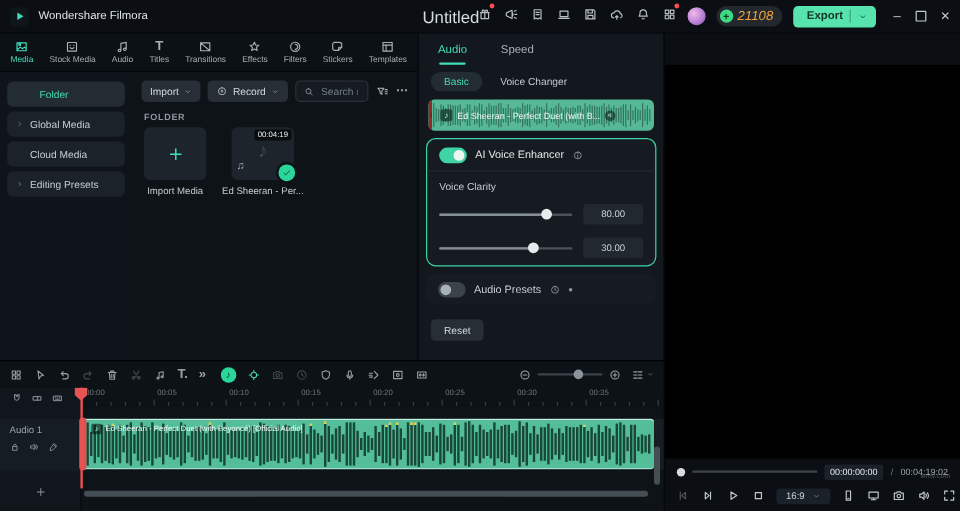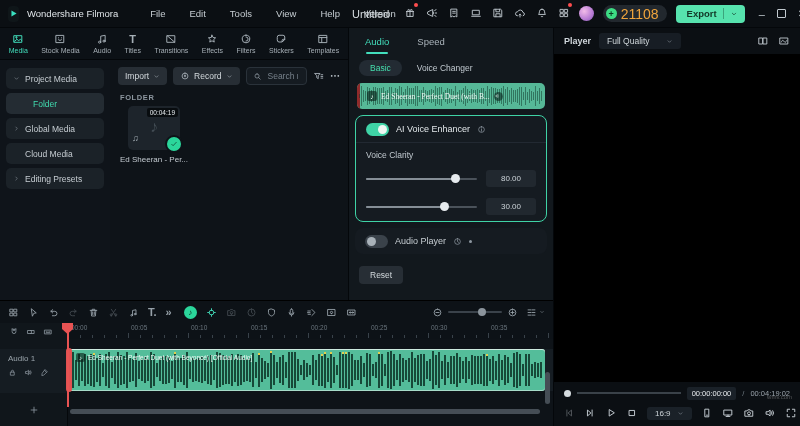--- a/index.html
+++ b/index.html
@@ -13,30 +13,30 @@
   .dim{opacity:.38;}
   .teal{color:#42debc;}
   
   #titlebar{position:absolute;left:0;top:0;width:800px;height:28px;background:#0b0f13;
             border-bottom:1px solid #04070a;display:flex;align-items:center;padding:0 8px;box-sizing:border-box;gap:8px;}
   #logo{width:16px;height:16px;border-radius:4px;background:#0f1619;display:flex;align-items:center;justify-content:center;}
   #logo svg{width:11px;height:11px;}
   .brand{font-size:9.5px;color:#e0e5e9;white-space:nowrap;}
   #menus{display:flex;gap:24px;margin-left:24px;font-size:9.5px;color:#c6cdd2;}
   #menus span{cursor:default;}
-  .tb-title{position:absolute;left:352px;top:0;height:44px;line-height:28px;font-size:11px;color:#d6dce0;}
+  .tb-title{position:absolute;left:352px;top:0;height:44px;line-height:28px;font-size:14px;color:#d6dce0;}
   .tb-right{margin-left:auto;display:flex;align-items:center;gap:9px;}
   .tb-ic{position:relative;color:#b8c0c6;}
   .badge{position:absolute;top:-2px;right:-2px;width:4px;height:4px;border-radius:50%;background:#ff4d4f;}
   .avatar{width:15px;height:15px;border-radius:50%;
           background:radial-gradient(circle at 35% 35%,#f2bbe8,#b77bd4 60%,#7e57ad);}
   .coin-pill{display:flex;align-items:center;gap:4px;background:#22282e;border-radius:9px;height:17px;padding:0 8px 0 3px;}
   .coin-ic{width:11px;height:11px;border-radius:50%;background:#3ddc84;color:#0b3a22;font-size:9px;font-weight:bold;
            display:flex;align-items:center;justify-content:center;}
-  .coin-num{font-size:14px;color:#f0a43c;}
+  .coin-num{font-size:11px;color:#f0a43c;font-style:italic;}
   .export-btn{display:flex;align-items:center;gap:6px;background:#57e3ae;border:0;border-radius:4px;height:18px;
               padding:0 7px 0 11px;color:#113625;font-size:9.5px;font-weight:bold;font-family:inherit;}
   .export-sep{width:1px;height:11px;background:rgba(10,45,32,.35);}
   .export-btn .ic{font-size:8px;color:#113625;}
   .win-btns{display:flex;align-items:center;gap:12px;margin-left:5px;color:#c2cad0;}
   .win-min{font-size:11px;}
   .win-max{width:7px;height:7px;border:1px solid #c2cad0;border-radius:1px;}
   .win-close{font-size:10px;}
   
   #left-tabs{position:absolute;left:0;top:28px;width:348px;height:32px;background:#0c1116;border-bottom:1px solid #04070a;
@@ -89,21 +89,21 @@
   .ptab.active{color:#42debc;}
   .ptab.active::after{content:"";position:absolute;left:1px;right:1px;bottom:-7px;height:2px;background:#42debc;border-radius:1px;}
   .props-subtabs{display:flex;align-items:center;gap:15px;padding:5px 0 5px 10px;}
   .pill{background:#232b33;color:#45dfae;border-radius:9px;padding:3px 11px;font-size:8.5px;}
   .subtab{font-size:8.5px;color:#c2cad0;}
   .clip-strip{position:relative;margin:2px 8px 6px;height:26px;background:#56b897;border-radius:5px;display:flex;
               align-items:center;gap:4px;padding:0 8px 0 10px;overflow:hidden;}
   .clip-red{position:absolute;left:0;top:0;bottom:0;width:3px;background:#8f2b2b;}
   .clip-note{width:10px;height:10px;background:rgba(8,30,24,.6);border-radius:2px;display:flex;align-items:center;
              justify-content:center;color:#dff2ec;font-size:7px;z-index:2;}
-  .clip-text{font-size:7.5px;color:#f2f8f5;white-space:nowrap;z-index:2;font-family:Liberation Serif, serif;}
+  .clip-text{font-size:7.5px;color:#f2f8f5;white-space:nowrap;z-index:2;}
   .clip-mute{z-index:2;width:9px;height:9px;border-radius:50%;background:rgba(8,30,24,.55);color:#dff2ec;
              display:flex;align-items:center;justify-content:center;}
   .clip-mute .ic{font-size:6px;}
   #clip-wave{position:absolute;left:2px;right:2px;top:0;bottom:0;display:flex;align-items:center;gap:1px;z-index:1;}
   #clip-wave div{width:1px;flex-shrink:0;background:rgba(13,51,40,.5);}
   .ai-box{margin:4px 6px 0;border:1px solid #3fd3a6;border-radius:8px;background:#151b21;padding-bottom:2px;}
   .ai-head{display:flex;align-items:center;gap:7px;height:26px;padding:0 10px;border-bottom:1px solid #222932;}
   .toggle{width:23px;height:13px;border-radius:7px;position:relative;flex-shrink:0;}
   .toggle.on{background:#3fd3a6;}
   .toggle.on::after{content:"";position:absolute;right:2px;top:2px;width:9px;height:9px;background:#eef6f2;border-radius:50%;}
@@ -201,28 +201,20 @@
 
 <div id="app">
 
   <header id="titlebar">
     <span id="logo">
       <svg viewBox="0 0 16 16">
           <path d="M5 3.5 12.5 8 5 12.5z" fill="#3ae0c0" stroke="none"></path>
         </svg>
     </span>
     <span class="brand">Wondershare Filmora</span>
-    <nav id="menus">
-        <span>File</span>
-        <span>Edit</span>
-        <span>Tools</span>
-        <span>View</span>
-        <span>Help</span>
-        <span>Version</span>
-      </nav>
     <span class="tb-title">Untitled</span>
     <div class="tb-right">
       <span id="tb-icons" style="display:flex;gap:10px;align-items:center;">
           <span class="tb-ic"><span class="ic">
               <svg viewBox="0 0 16 16">
                 <path d="M3.2 6h9.6M3.8 6v6.6h8.4V6M8 6v6.6M8 6C6.2 6 4.8 5.4 5 4.1 5.2 3 6.9 3.1 7.6 4 8 4.6 8 6 8 6ZM8 6c1.8 0 3.2-.6 3-1.9C10.8 3 9.1 3.1 8.4 4 8 4.6 8 6 8 6Z"></path>
               </svg>
             </span><span class="badge"></span></span>
           <span class="tb-ic"><span class="ic">
               <svg viewBox="0 0 16 16">
@@ -347,28 +339,20 @@
         <span class="ic">
           <svg viewBox="0 0 16 16">
             <path d="M2.9 3.2h10.2v9.6H2.9zM2.9 6.1h10.2M6.3 6.1v6.7"></path>
           </svg>
         </span>
         <span class="ltab-label">Templates</span>
       </div>
     </nav>
 
   <aside id="sidebar">
-      <div class="side-item">
-        <span class="ic">
-          <svg viewBox="0 0 16 16">
-            <path d="M4.6 6.4 8 9.8l3.4-3.4"></path>
-          </svg>
-        </span>
-        <span>Project Media</span>
-      </div>
       <div class="side-item active ind">
         <span>Folder</span>
       </div>
       <div class="side-item">
         <span class="ic">
           <svg viewBox="0 0 16 16">
             <path d="M6.4 4.6 9.8 8l-3.4 3.4"></path>
           </svg>
         </span>
         <span>Global Media</span>
@@ -419,20 +403,30 @@
       </span>
       <span class="ic mp-tool-ic">
           <svg viewBox="0 0 16 16">
             <path d="M2.8 3.6h7.4L7.6 7v4.2L5.4 9.6V7zM11.6 5.4h2.6M11.6 7.9h2.6M11.6 10.4h2.6"></path>
           </svg>
         </span>
       <span class="ic tx mp-tool-ic">⋯</span>
     </div>
     <div class="mp-section-label">FOLDER</div>
     <div class="mp-grid">
+      <div class="tile-wrap">
+        <div class="tile import">
+          <span class="ic">
+              <svg viewBox="0 0 16 16">
+                <path d="M8 3.4v9.2M3.4 8h9.2"></path>
+              </svg>
+            </span>
+        </div>
+        <span class="tile-label">Import Media</span>
+      </div>
       <div class="tile-wrap">
         <div class="tile">
           <span class="ghost-note">♪</span>
           <span class="mini-note">♫</span>
           <span class="dur-badge">00:04:19</span>
           <span class="check-badge">
             <span class="ic">
                 <svg viewBox="0 0 16 16">
                   <path d="M3.4 8.6l2.8 2.8 6.4-6.8"></path>
                 </svg>
@@ -586,55 +580,32 @@
                 <span class="track-fill" style="width:70%"></span>
                 <span class="handle" style="left:70%"></span>
               </span>
               <span class="value-box">30.00</span>
             </div>
           </div>
         </div>
     </div>
     <div class="duck-row">
       <span class="toggle off"></span>
-      <span class="duck-label">Audio Player</span>
+      <span class="duck-label">Audio Presets</span>
       <span class="ic">
           <svg viewBox="0 0 16 16">
             <path d="M8 2.9a5.1 5.1 0 1 0 0 10.2A5.1 5.1 0 0 0 8 2.9ZM8 5.2V8l1.9 1.4"></path>
           </svg>
         </span>
       <span class="tiny-dot"></span>
     </div>
     <button class="reset-btn">Reset</button>
   </section>
 
   <section id="player">
-    <div class="pl-head">
-      <span class="pl-label">Player</span>
-      <span class="quality-box">
-        <span>Full Quality</span>
-        <span class="ic">
-            <svg viewBox="0 0 16 16">
-              <path d="M4.6 6.4 8 9.8l3.4-3.4"></path>
-            </svg>
-          </span>
-      </span>
-      <span class="pl-head-icons" id="pl-head-icons">
-          <span class="ic">
-            <svg viewBox="0 0 16 16">
-              <path d="M2.9 4h4.6v8H2.9zM8.5 4h4.6v8H8.5z"></path>
-            </svg>
-          </span>
-          <span class="ic">
-            <svg viewBox="0 0 16 16">
-              <path d="M2.9 4h10.2v8H2.9zM4.4 9.4c1-2.4 2-3.2 3.6-.9 1.4 2 2.4 1.4 3.6-1"></path>
-            </svg>
-          </span>
-        </span>
-    </div>
     <div class="pl-preview"></div>
     <div class="pl-progress">
       <span class="seek-dot"></span>
       <span class="seek-line"></span>
       <span class="time-box">00:00:00:00</span>
       <span class="time-sep">/</span>
       <span class="time-total">00:04:19:02</span>
     </div>
     <div class="pl-controls">
       <span id="transport">

